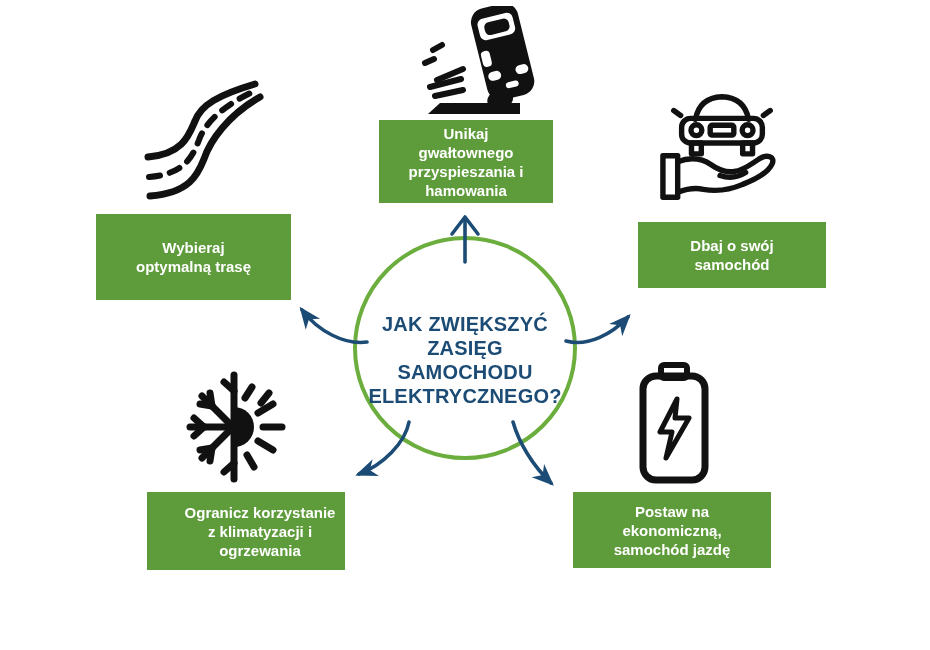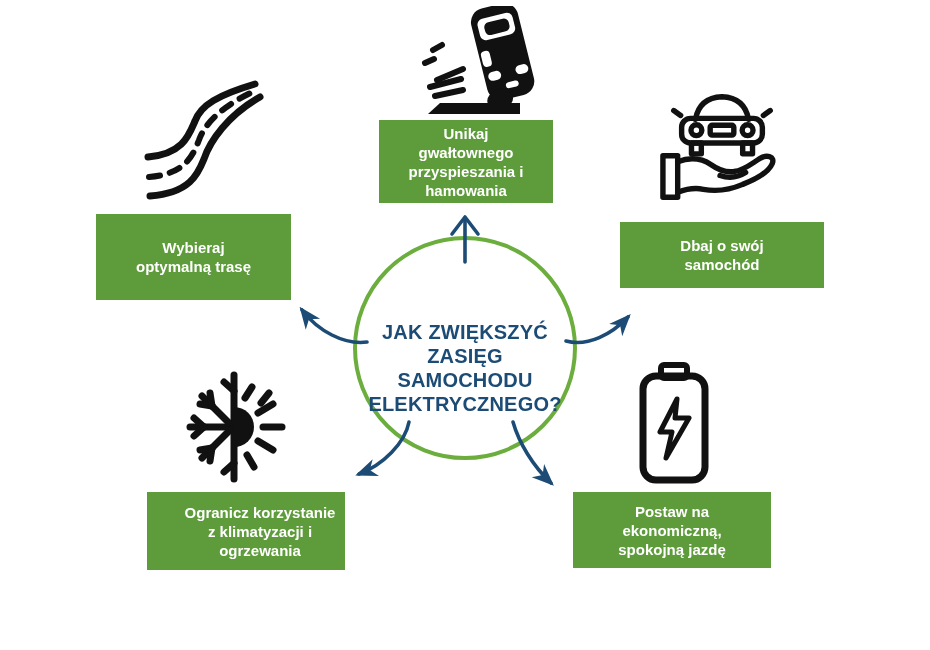--- a/index.html
+++ b/index.html
@@ -14,33 +14,33 @@
   html,body{background:var(--background);}
   body{font-family:"Liberation Sans","DejaVu Sans",sans-serif;}
   .canvas{position:relative;width:930px;height:650px;background:var(--background);overflow:hidden;margin:0 auto;}
 
   .overlay{position:absolute;left:0;top:0;width:930px;height:650px;}
   .ring{fill:none;stroke:var(--circle-green);stroke-width:4;}
   .arrow{fill:none;stroke:var(--navy);stroke-width:3.6;stroke-linecap:round;stroke-linejoin:round;}
   #ah path{fill:var(--navy);stroke:none;}
 
   .center-title{
-    position:absolute;left:363px;top:320px;width:204px;height:96px;
+    position:absolute;left:363px;top:312px;width:204px;height:96px;
     color:var(--navy);font-size:20px;font-weight:bold;line-height:24px;
     text-align:center;white-space:pre-line;letter-spacing:.2px;
   }
 
   .tip-box{
     position:absolute;background:var(--box-green);color:var(--text-white);
     display:flex;align-items:center;justify-content:center;text-align:center;
     font-weight:bold;font-size:15px;line-height:19px;white-space:pre-line;
   }
   .box-top{left:379px;top:120px;width:174px;height:83px;}
   .box-left{left:96px;top:214px;width:195px;height:86px;}
-  .box-right{left:620px;top:222px;width:204px;height:66px;}
+  .box-right{left:638px;top:222px;width:188px;height:66px;}
   .box-bottom-left{left:147px;top:492px;width:198px;height:78px;padding-left:28px;}
   .box-bottom-right{left:573px;top:492px;width:198px;height:76px;}
 
   .icon{position:absolute;}
   .icon-road{left:133px;top:70px;width:132px;height:134px;}
   .icon-brake{left:420px;top:6px;width:115px;height:110px;}
   .icon-handcar{left:658px;top:83px;width:128px;height:122px;}
   .icon-climate{left:181px;top:370px;width:106px;height:114px;}
   .icon-battery{left:637px;top:361px;width:74px;height:126px;}
 
@@ -163,16 +163,16 @@
   </div>
 
   <svg class="icon icon-battery" viewBox="0 0 74 126">
     <rect class="ic" stroke-width="6" x="24" y="4" width="26" height="13" rx="3"></rect>
     <rect class="ic" stroke-width="7" x="6" y="15" width="62" height="104" rx="13"></rect>
     <path class="ic" stroke-width="5" d="M40,38 L23,71 L35,71 L29,97 L52,57 L38,57 Z"></path>
   </svg>
   <div class="tip-box box-bottom-right">
     <span>Postaw na
 ekonomiczną,
-spokojną jazdę</span>
+samochód jazdę</span>
   </div>
 
 </div>
 
 </body></html>

